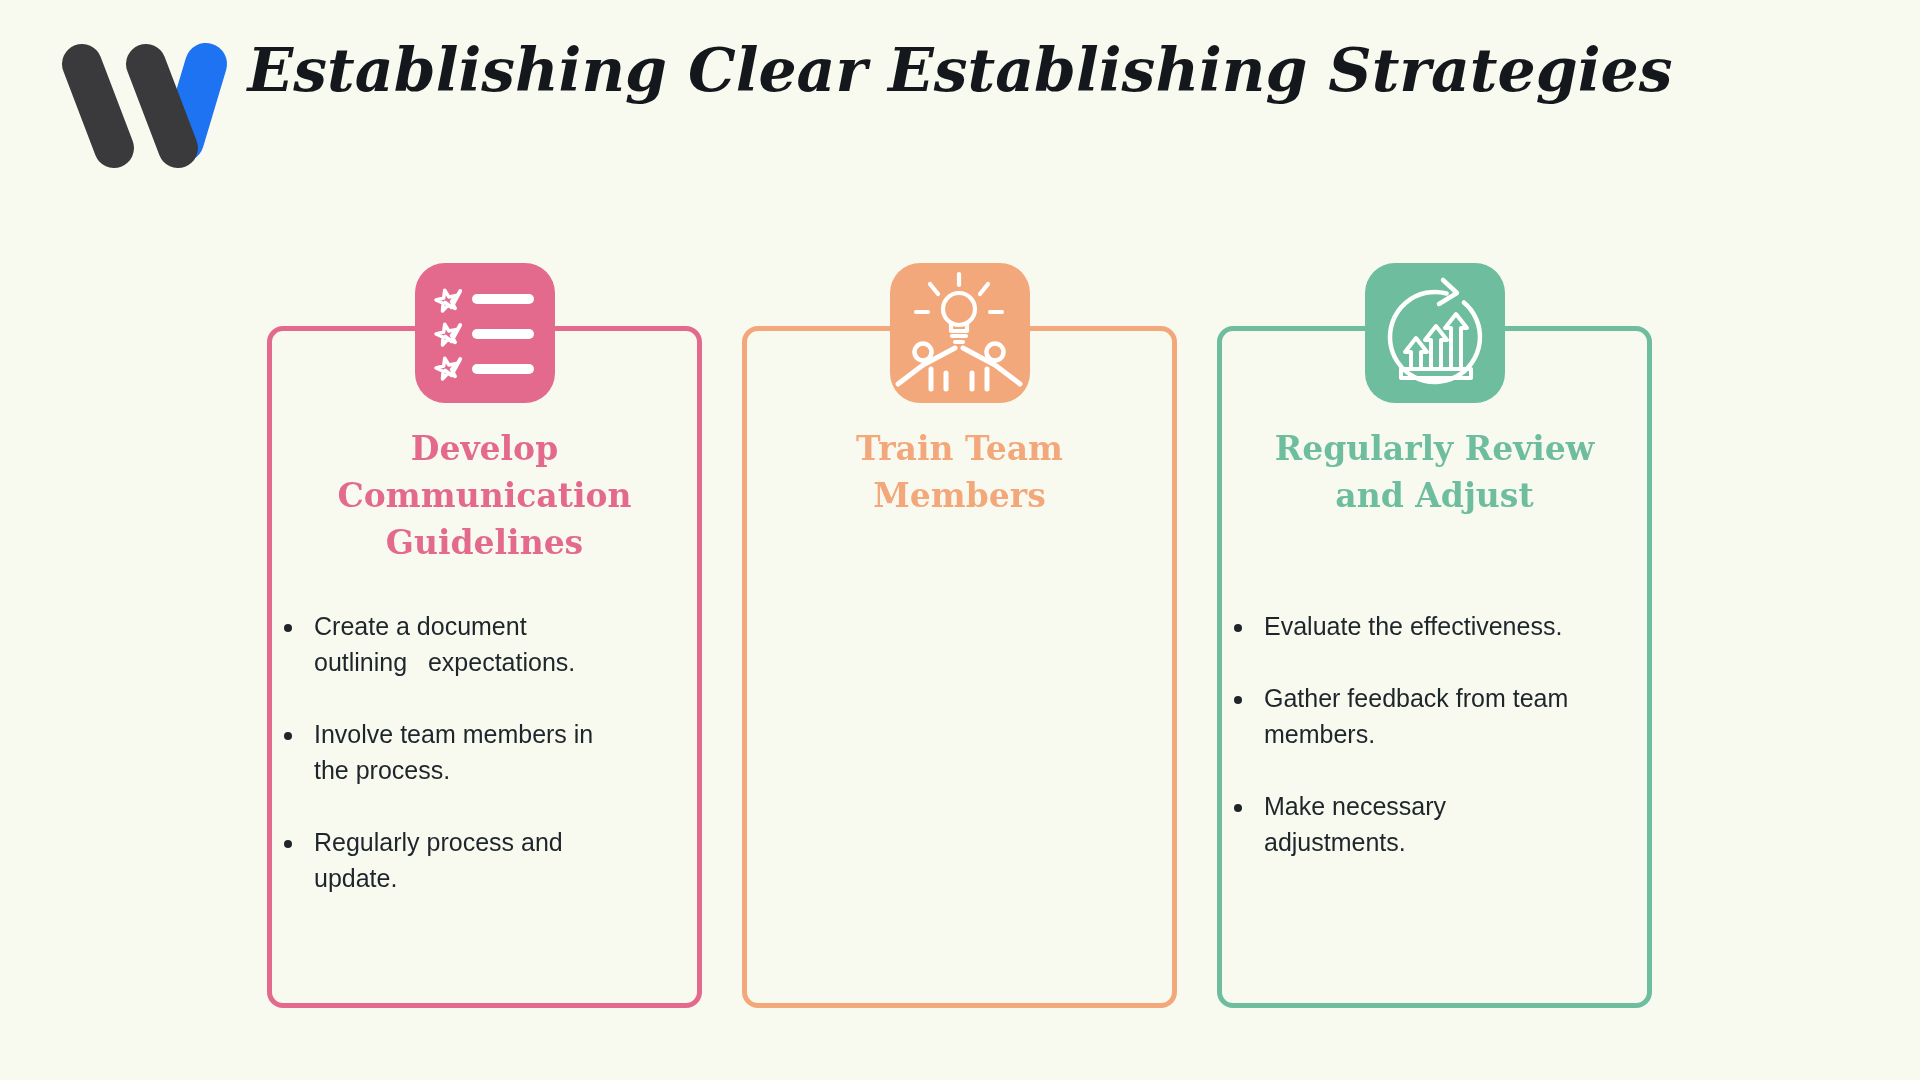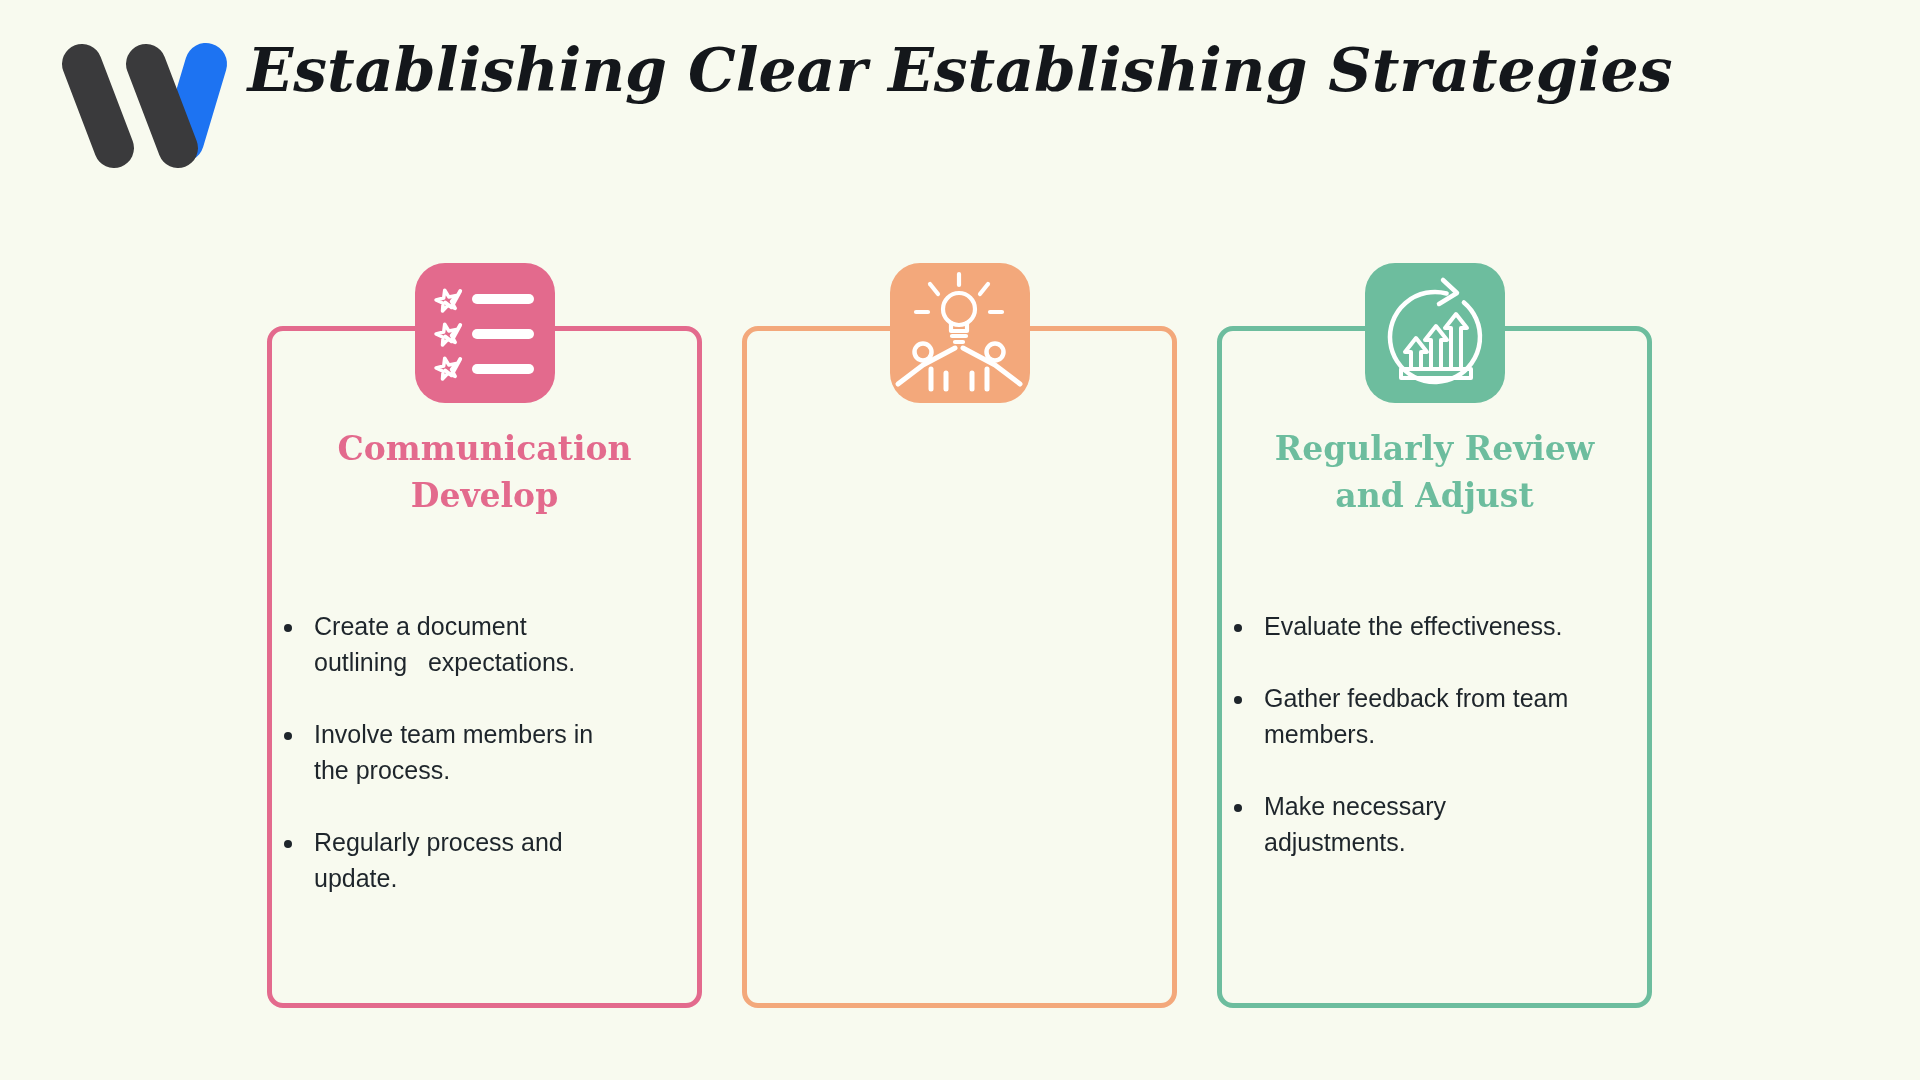--- a/index.html
+++ b/index.html
@@ -96,22 +96,23 @@
           <polygon stroke-width="3.5" points="0,-11 -2.6,-3.6 -10.5,-3.4 -4.3,1.4 -6.5,8.9 0,4.5 6.5,8.9 4.3,1.4 10.5,-3.4 2.6,-3.6"></polygon>
           <polyline stroke-width="3.8" points="-2,1 3,7 15,-7"></polyline>
         </g>
         <line x1="62" y1="36" x2="114" y2="36" stroke-width="10"></line>
         <line x1="62" y1="71" x2="114" y2="71" stroke-width="10"></line>
         <line x1="62" y1="106" x2="114" y2="106" stroke-width="10"></line>
       </g>
     </svg>
   </div>
   <h2 class="card-title" style="color: rgb(227, 106, 141);">
+    <span>Develop</span>
     <span>Communication</span>
-    <span>Develop</span>
+    <span>Guidelines</span>
   </h2>
   <ul class="card-bullets">
     <li>Create a document outlining&nbsp;&nbsp; expectations.</li>
     <li>Involve team members in the process.</li>
     <li>Regularly process and update.</li>
   </ul>
 </section>
 
 <section class="card card-1" style="border-color: rgb(243, 168, 123);">
   <div class="icon-box" style="background: rgb(243, 168, 123);">
@@ -134,20 +135,24 @@
         <polyline stroke-width="5" points="41,106 41,126"></polyline>
         <polyline stroke-width="5" points="56,110 56,126"></polyline>
 
         <circle cx="105" cy="89" r="8.5" stroke-width="4.5"></circle>
         <polyline stroke-width="5" points="130,121 105,102 73,85"></polyline>
         <polyline stroke-width="5" points="97,106 97,126"></polyline>
         <polyline stroke-width="5" points="82,110 82,126"></polyline>
       </g>
     </svg>
   </div>
+  <h2 class="card-title" style="color: rgb(243, 168, 123);">
+    <span>Train Team</span>
+    <span>Members</span>
+  </h2>
 </section>
 
 <section class="card card-2" style="border-color: rgb(109, 189, 158);">
   <div class="icon-box" style="background: rgb(109, 189, 158);">
     <svg viewBox="0 0 140 140">
       <g stroke="#fff" fill="none" stroke-linecap="round" stroke-linejoin="round">
 
         <path d="M 98.9,39.5 A 45 45 0 1 1 81.6,30.5" stroke-width="4.5"></path>
         <polyline points="78,17 92,30 74,41" stroke-width="4.5"></polyline>
 

